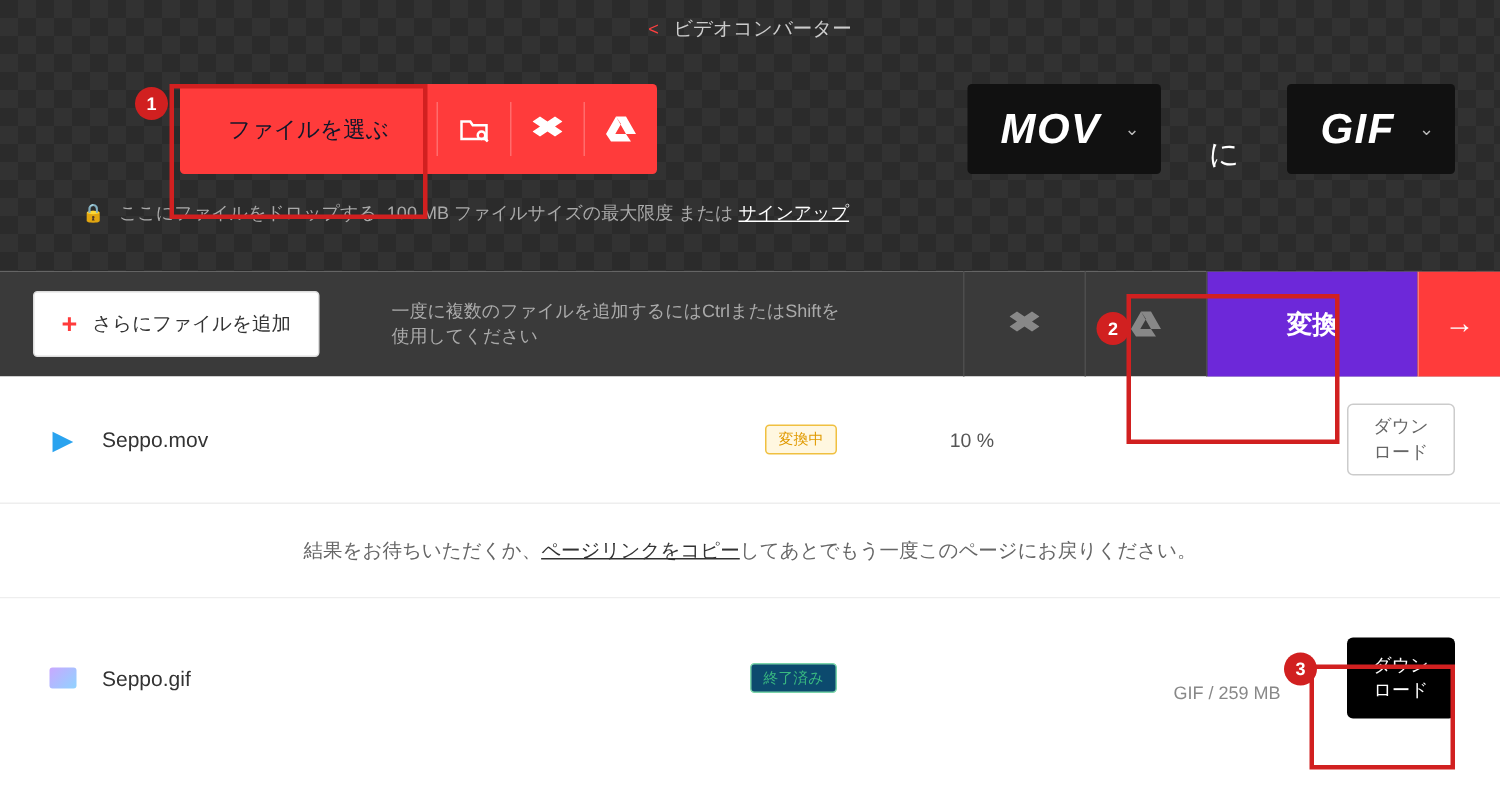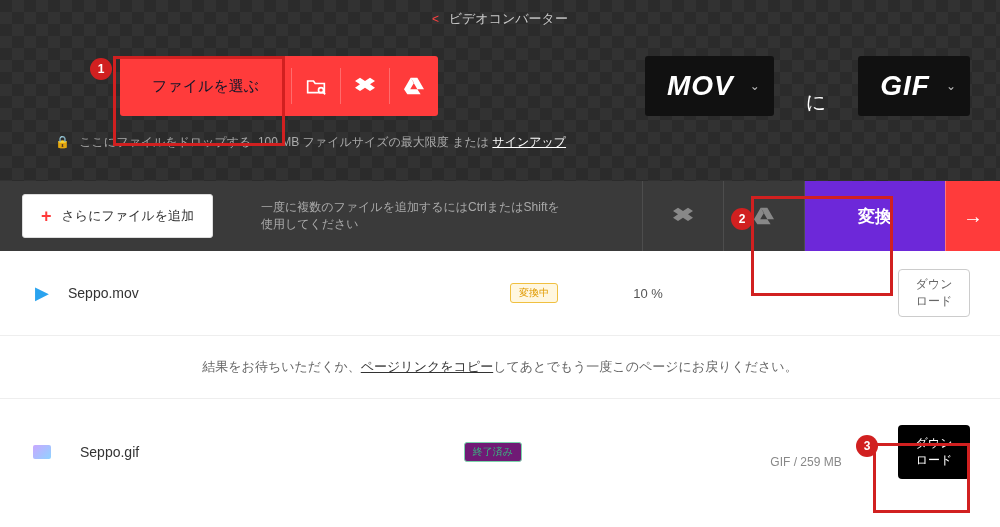--- a/index.html
+++ b/index.html
@@ -45,21 +45,21 @@
   .convert-btn { flex:0 0 140px; background:#6d28d9; color:#fff; display:flex; align-items:center; justify-content:center; font-size:17px; font-weight:bold; cursor:pointer; }
   .arrow-cell { flex:0 0 55px; background:#ff3b3b; color:#fff; display:flex; align-items:center; justify-content:center; font-size:20px; cursor:pointer; border-left:1px solid rgba(255,255,255,0.3); }
 
   .file-row { display:flex; align-items:center; padding:18px 30px; border-bottom:1px solid #eee; font-size:14px; color:#333; background:#fff; }
   .file-icon { width:24px; height:24px; display:flex; align-items:center; justify-content:center; margin-right:14px; }
   .play-circle { color:#2aa3ef; font-size:18px; }
   .img-ph { width:18px; height:14px; background:linear-gradient(135deg,#c9a8ff,#8fd3ff); border-radius:2px; position:relative; }
   .file-name { flex:1; }
   .badge { font-size:10px; padding:2px 8px; border-radius:3px; border:1px solid; }
   .badge-progress { color:#e09a00; border-color:#f0c040; background:#fff7e0; }
-  .badge-done { color:#39b880; border-color:#7ad4aa; background:#701a75;margin-left:20px; }
+  .badge-done { color:#39b880; border-color:#7ad4aa; background:#0c4a6e;margin-left:20px; }
   .percent { width:180px; text-align:center; color:#555; font-size:13px; }
   .meta { width:160px; text-align:center; color:#888; font-size:12px;margin-top:20px; }
   .cancel-btn { border:1px solid #ccc; background:#fff; padding:6px 12px; border-radius:4px; color:#666; font-size:12px; cursor:pointer; width:72px; text-align:center; }
   .download-btn { background:#000000; color:#fff; padding:10px 14px; border-radius:4px; font-size:12px; cursor:pointer; width:72px; text-align:center; }
 
   .waiting { text-align:center; color:#666; font-size:13px; padding:22px 0; background:#fff; border-bottom:1px solid #eee; }
   .waiting a { color:#333; text-decoration:underline; }
 
   
   .callout-ring { position:absolute; border:3px solid #d12020; pointer-events:none; z-index:50; }
@@ -151,21 +151,21 @@
   <span class="badge badge-progress">変換中</span>
   <div class="percent">10 %</div>
   <div class="meta"></div>
   <div class="cancel-btn">ダウンロード</div>
 </div>
 
 <div class="waiting">
   <span>結果をお待ちいただくか、</span><a href="#">ページリンクをコピー</a><span>してあとでもう一度このページにお戻りください。</span>
 </div>
 
-<div class="file-row" style="border-bottom:none; padding-top:26px; padding-bottom:26px;gap:12px;">
+<div class="file-row" style="border-bottom:none; padding-top:26px; padding-bottom:26px;">
   <div class="file-icon">
       <div class="img-ph"></div>
     </div>
   <div class="file-name">Seppo.gif</div>
   <span class="badge badge-done">終了済み</span>
   <div class="percent"></div>
   <div class="meta">GIF / 259 MB</div>
   <div class="download-btn">ダウンロード</div>
 </div>
 

